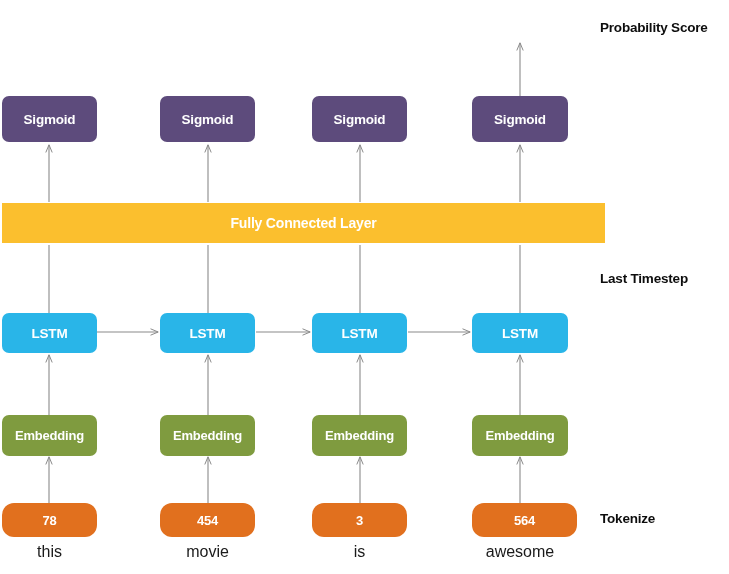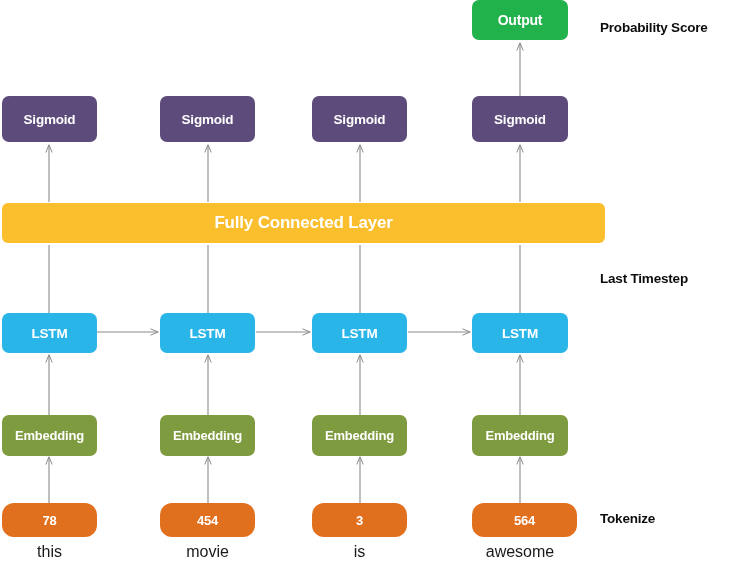--- a/index.html
+++ b/index.html
@@ -53,22 +53,22 @@
     background: #e1701e;
     font-size: 13px;
     border-radius: 12px;
   }
   .node-output {
     background: #22b24c;
     font-size: 14px;
   }
   .node-fc {
     background: #fbbf2e;
-    font-size: 17px;
-    border-radius: 6px;
+    font-size: 14px;
+    border-radius: 0;
   }
   .word-label {
     position: absolute;
     text-align: center;
     color: #1a1a1a;
     font-size: 16px;
     font-weight: normal;
     white-space: nowrap;
   }
   .side-label {
@@ -114,21 +114,20 @@
 
       <line x1="49" y1="202" x2="49" y2="145" marker-end="url(#ah)"></line>
       <line x1="208" y1="202" x2="208" y2="145" marker-end="url(#ah)"></line>
       <line x1="360" y1="202" x2="360" y2="145" marker-end="url(#ah)"></line>
       <line x1="520" y1="202" x2="520" y2="145" marker-end="url(#ah)"></line>
 
       <line x1="520" y1="96" x2="520" y2="43" marker-end="url(#ah)"></line>
     </g>
   </svg>
 
-  <div class="node node-output" style="left:472px; top:0px; width:96px; height:40px;">Output</div>
 
   <div class="node node-sigmoid" style="left:2px; top:96px; width:95px; height:46px;">Sigmoid</div>
   <div class="node node-sigmoid" style="left:160px; top:96px; width:95px; height:46px;">Sigmoid</div>
   <div class="node node-sigmoid" style="left:312px; top:96px; width:95px; height:46px;">Sigmoid</div>
   <div class="node node-sigmoid" style="left:472px; top:96px; width:96px; height:46px;">Sigmoid</div>
 
   <div class="node node-fc" style="left:2px; top:203px; width:603px; height:40px;">Fully Connected Layer</div>
 
   <div class="node node-lstm" style="left:2px; top:313px; width:95px; height:40px;">LSTM</div>
   <div class="node node-lstm" style="left:160px; top:313px; width:95px; height:40px;">LSTM</div>

